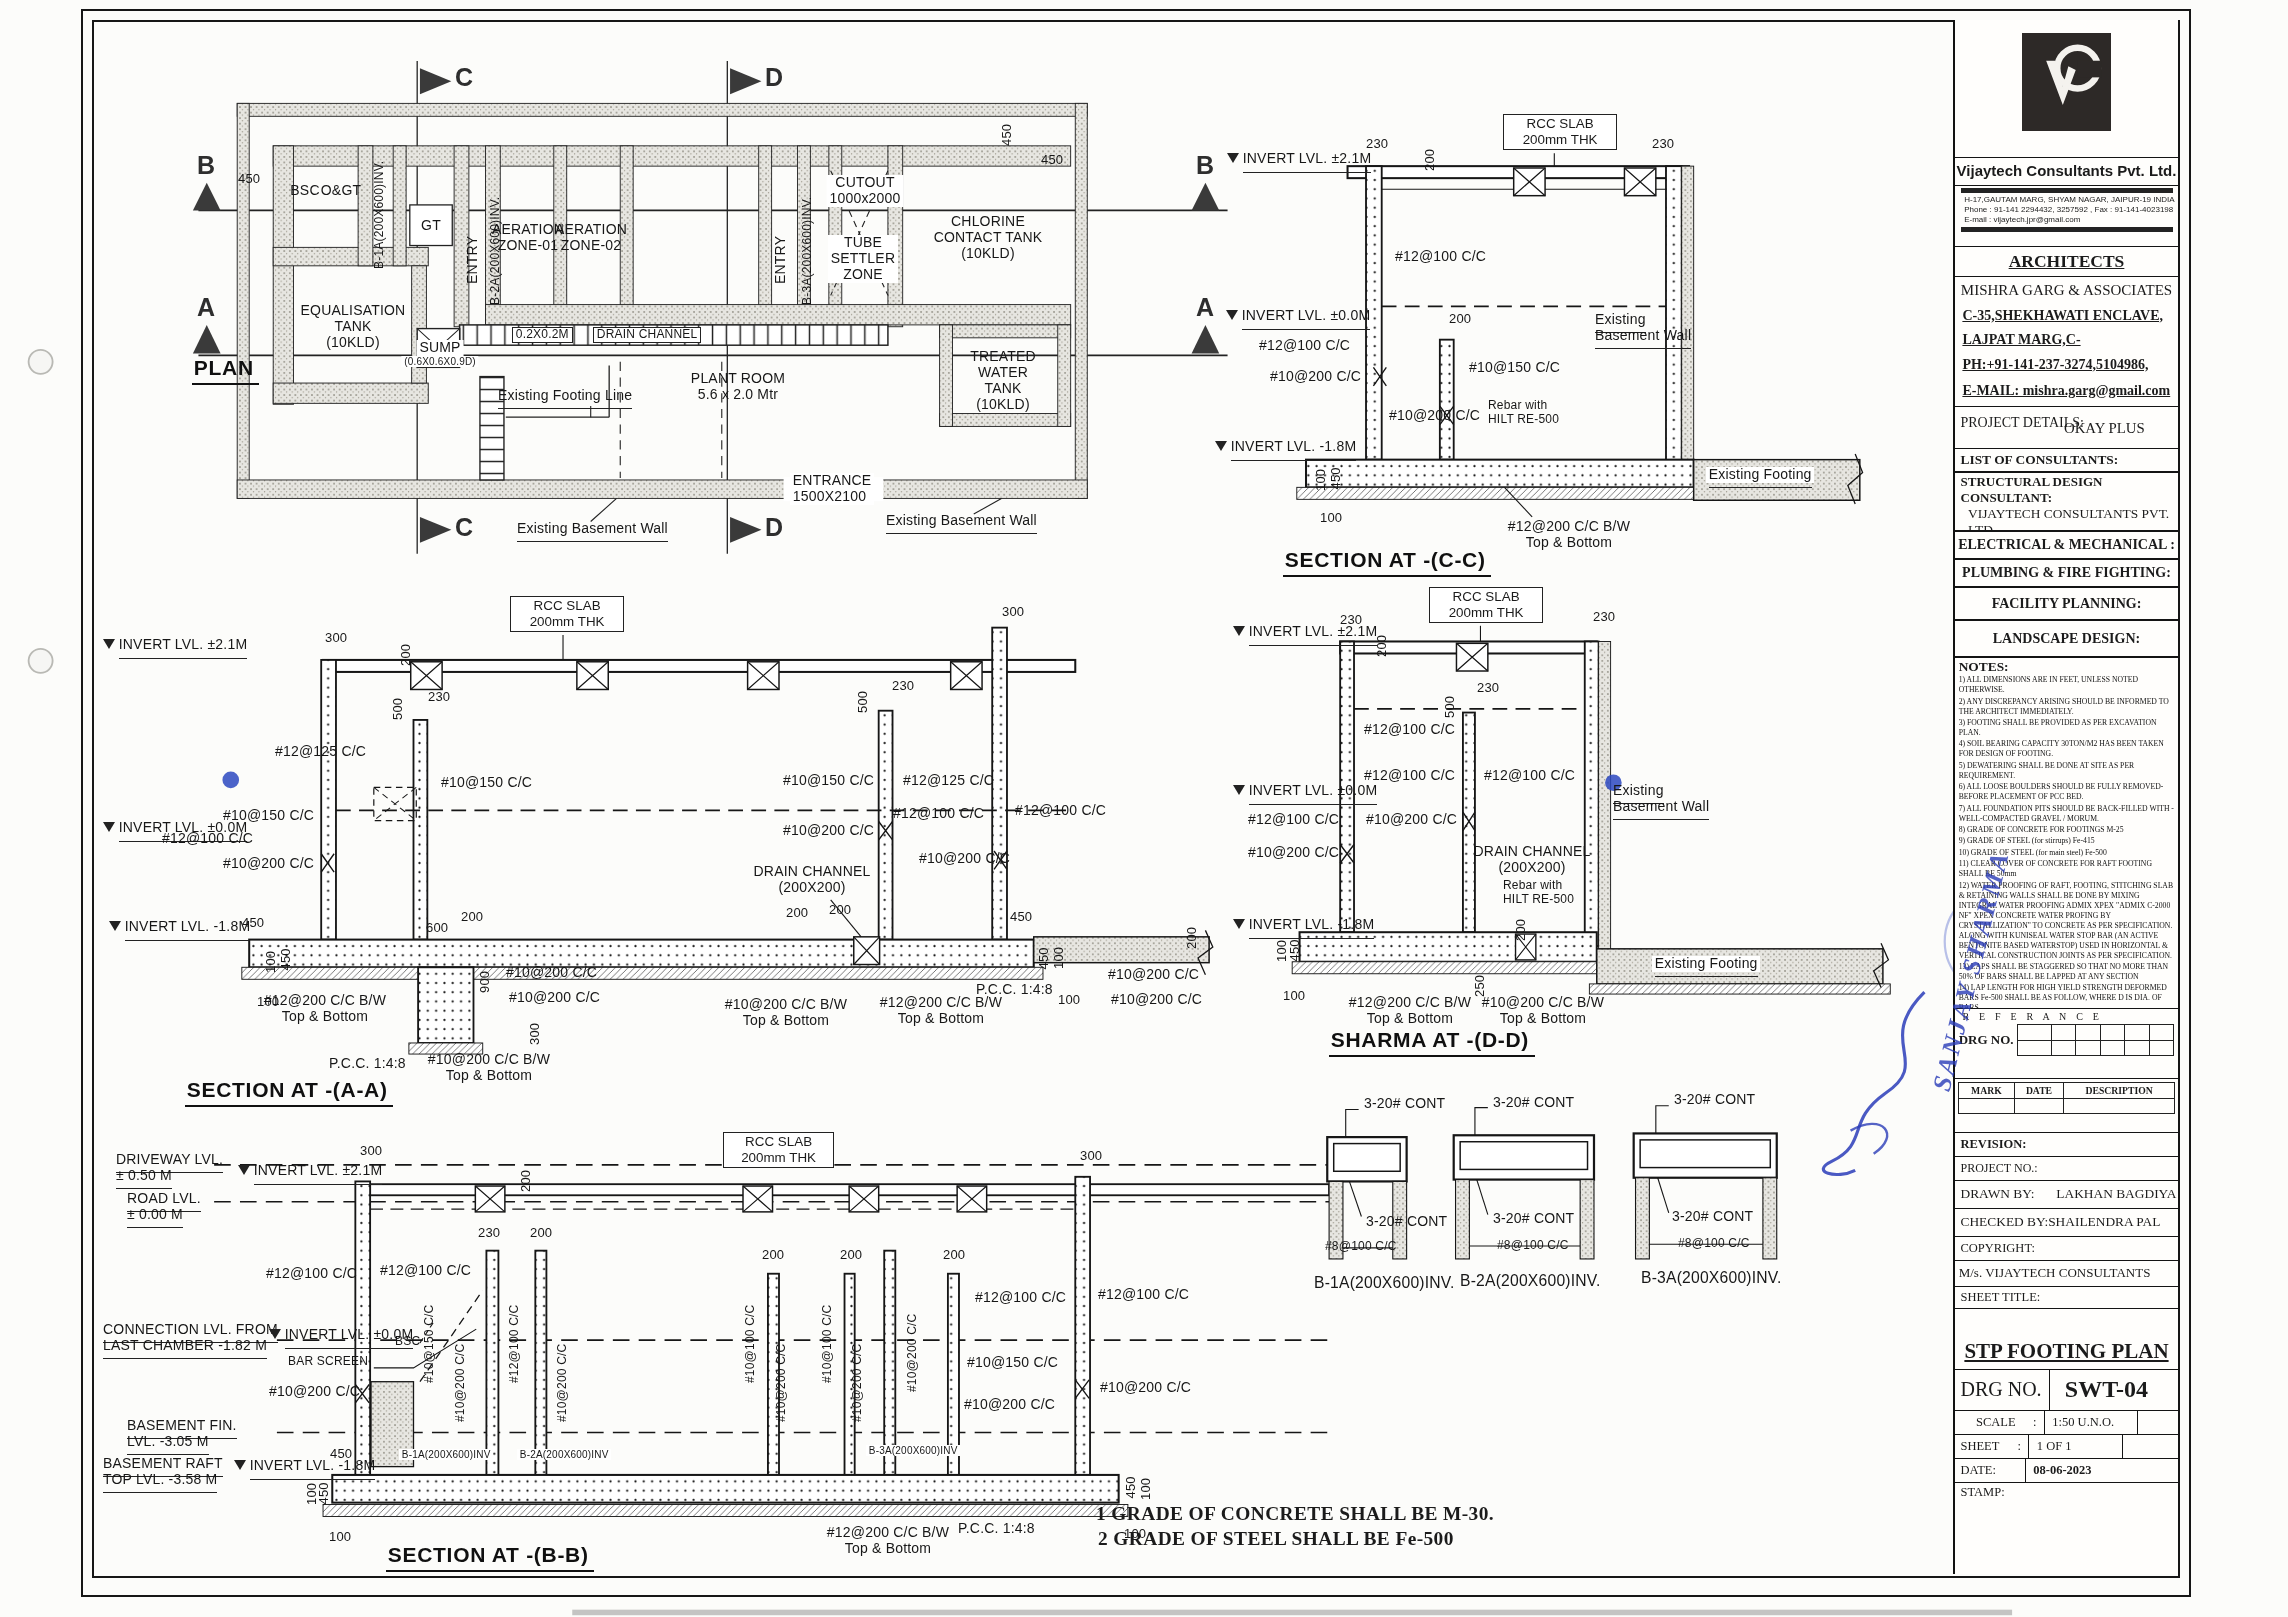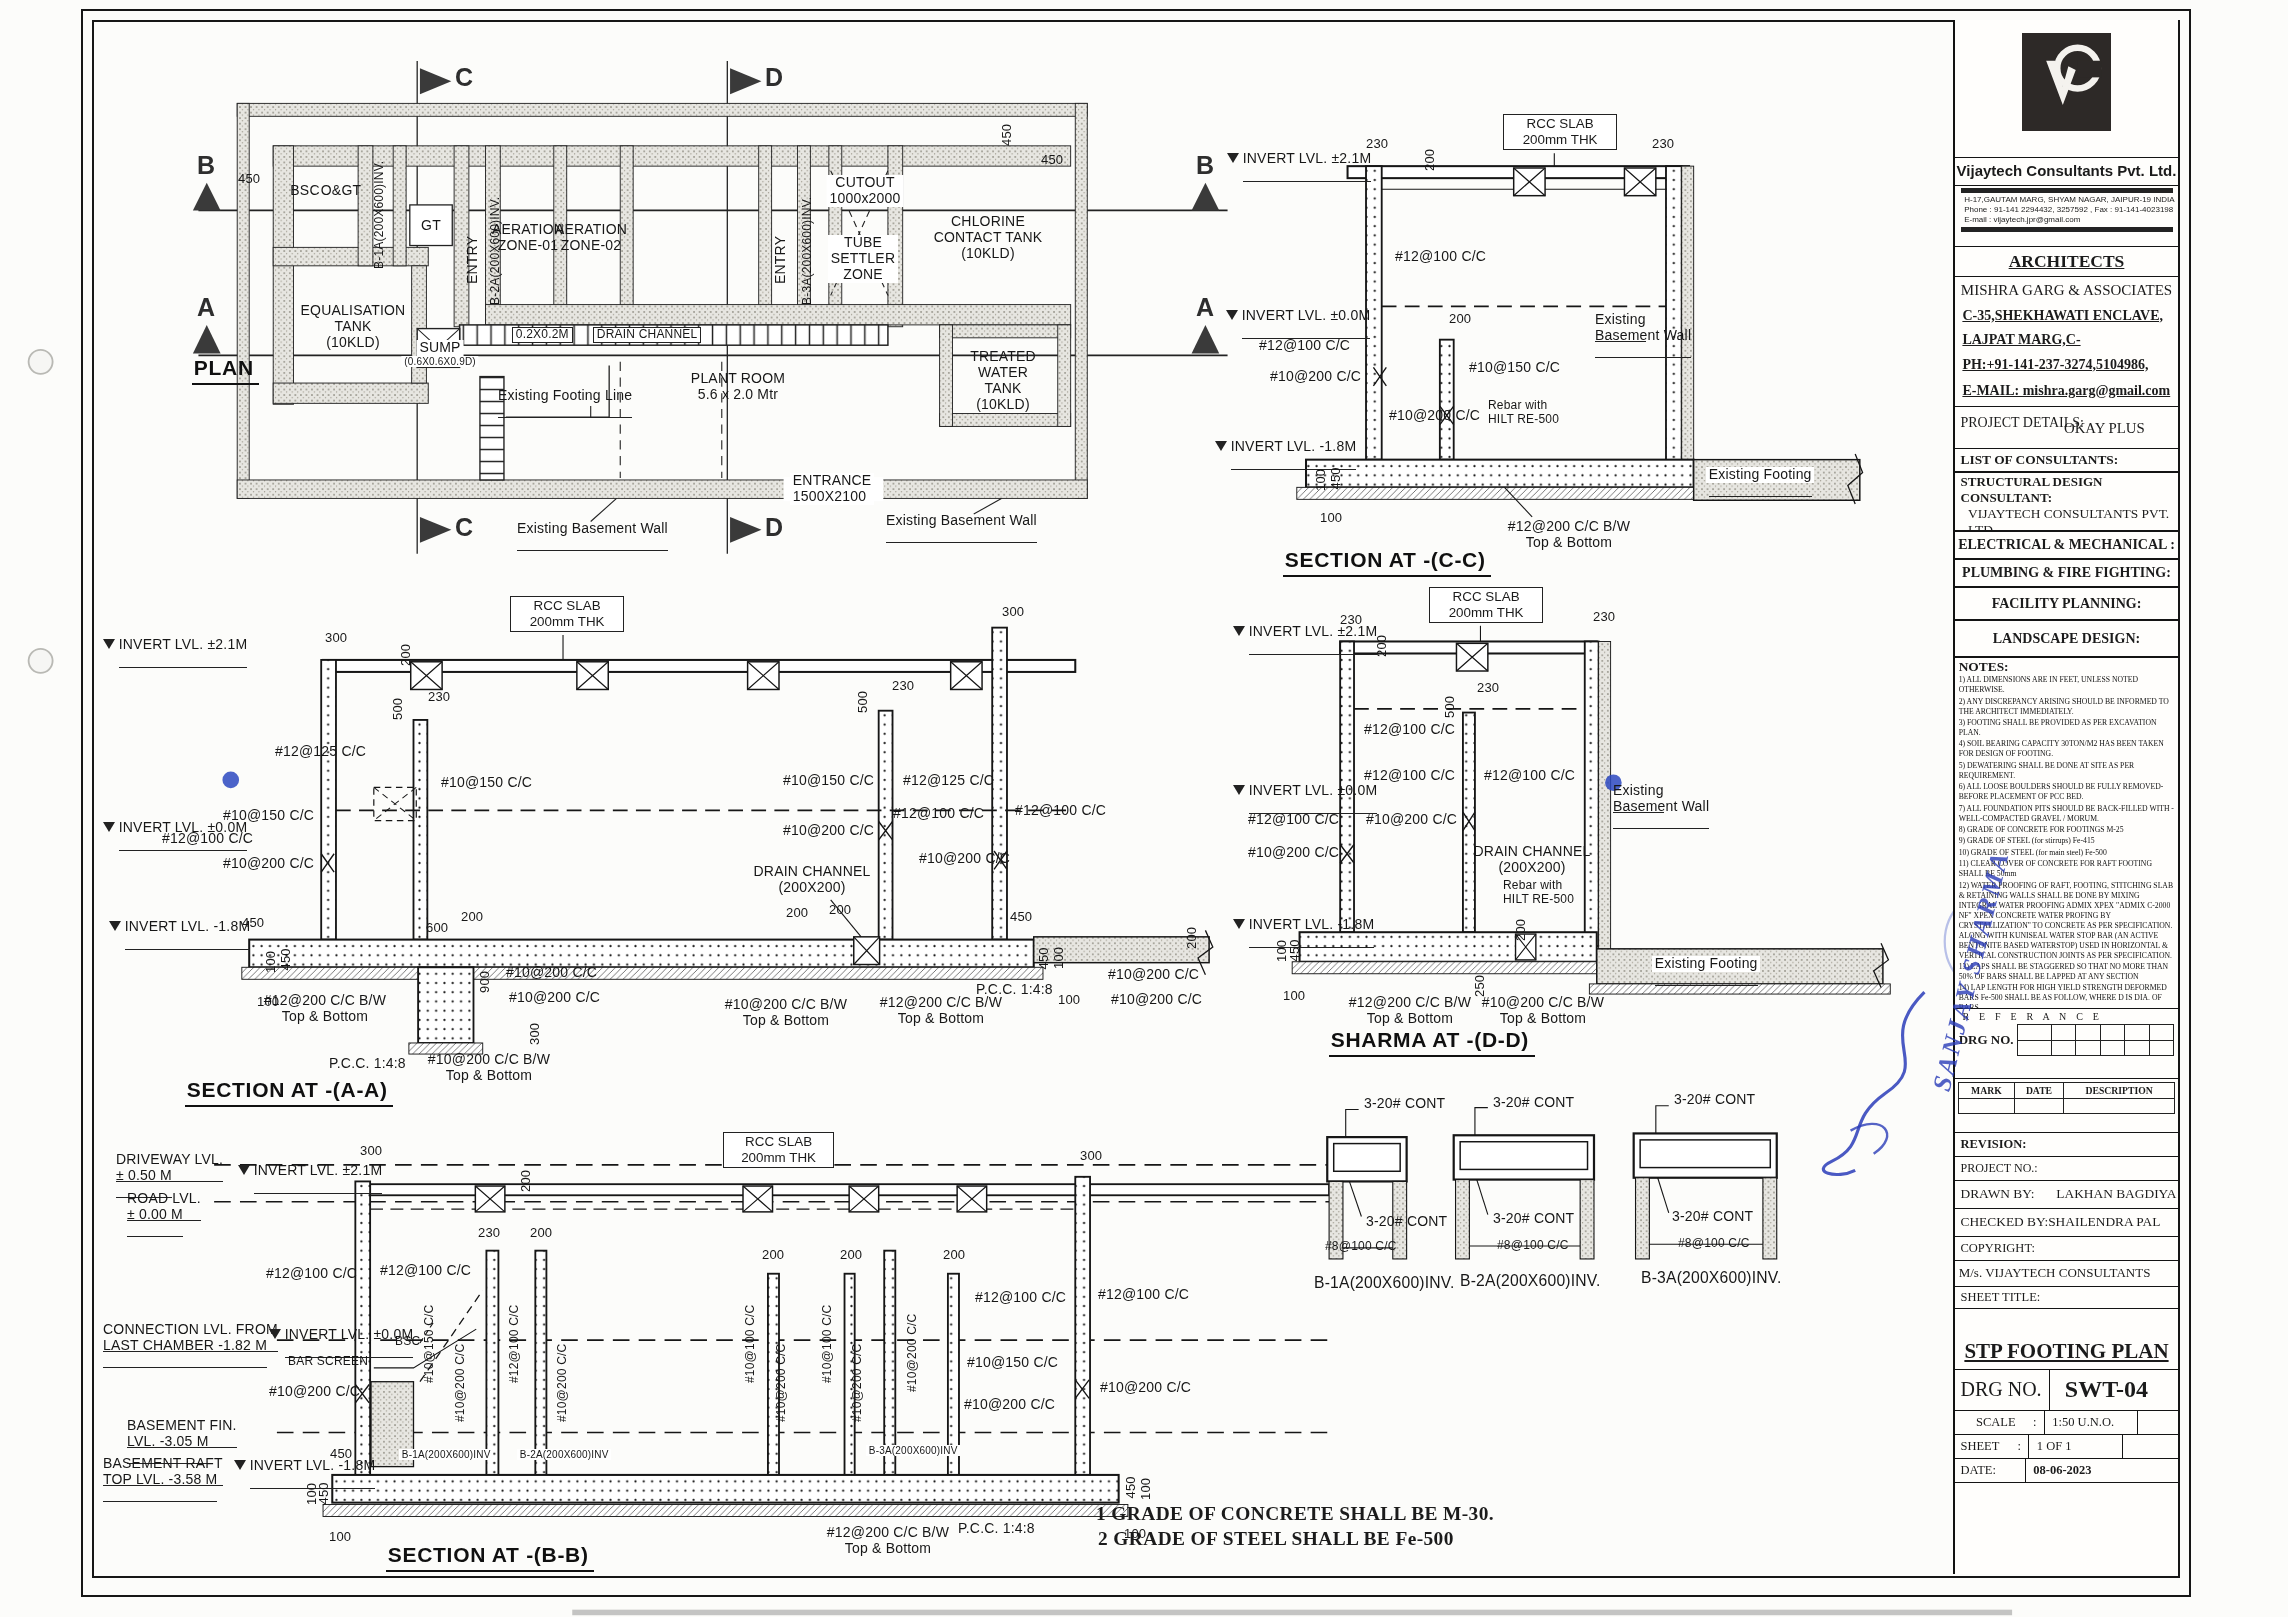--- a/index.html
+++ b/index.html
@@ -6,21 +6,21 @@
   #sheet{position:relative;width:2289px;height:1618px;background:#fcfcfa;font-family:"Liberation Sans",sans-serif;color:#1b1b1b;overflow:hidden}
   .brd{position:absolute;border:2px solid #161616}
   svg.lw{position:absolute;left:0;top:0}
   .L{position:absolute;font-size:14px;line-height:1.14;white-space:pre-line;color:#171717;letter-spacing:0.2px}
   .c{transform:translateX(-50%)}
   .D{font-size:13px}
   .sm{font-size:12px}
   .t10{font-size:10px}
   .V{writing-mode:vertical-rl;transform:rotate(180deg)}
   .wbg{background:#fff;padding:0 2.8px}
-  .u span.txt{border-bottom:1.5px solid #222;padding-bottom:14px}
+  .u span.txt{border-bottom:1.5px solid #222;padding-bottom:5px}
   .inv{display:flex;align-items:flex-start;gap:3.7px}
   .tdn{width:0;height:0;border-left:6.5px solid transparent;border-right:6.5px solid transparent;border-top:10px solid #222;flex:none;margin-top:1.8px}
   .SL{position:absolute;font-size:25px;font-weight:bold;color:#2e2e2e;font-family:"Liberation Sans",sans-serif}
   .ST{position:absolute;font-size:21px;font-weight:700;letter-spacing:0.7px;color:#101010;border-bottom:2.2px solid #111;padding:0 5.5px 2.8px 1.8px;white-space:nowrap}
   .box{position:absolute;border:1.6px solid #222;background:#fff;text-align:center;font-size:13.4px;line-height:1.22;white-space:pre-line;padding:0.9px 4.6px}
   .gnote{position:absolute;font-family:Liberation Serif, serif;font-weight:bold;font-size:19.4px;letter-spacing:0.4px}
   
   #tb{position:absolute;left:1953px;top:20px;width:225px;height:1554px;border-left:2.4px solid #111;display:flex;flex-direction:column;font-family:"Liberation Serif",serif;background:#fffefc;box-sizing:border-box}
   .tr{border-bottom:1.8px solid #141414;flex:none;position:relative;box-sizing:border-box;overflow:hidden}
   .cen{text-align:center}
@@ -693,18 +693,21 @@
         <span style="border-left:1.8px solid #141414;height:100%"></span>
       </div>
     </div>
     <div class="tr" style="height:24px;font-size:12.5px">
       <div class="row2">
         <span style="width:57px;padding-left:5.5px">DATE:</span>
         <span style="border-left:1.8px solid #141414;height:100%;margin:0 7.4px"></span>
         <span style="font-weight:bold">08-06-2023</span>
       </div>
     </div>
+    <div class="tr" style="flex:1;border-bottom:none;font-size:12.5px;padding:2.8px 0 0 5.5px">
+      <span>STAMP:</span>
+    </div>
   </div>
 
   <div id="stampname">SANJAY SHARMA</div>
 
 </div>
 
 
 </body></html>

